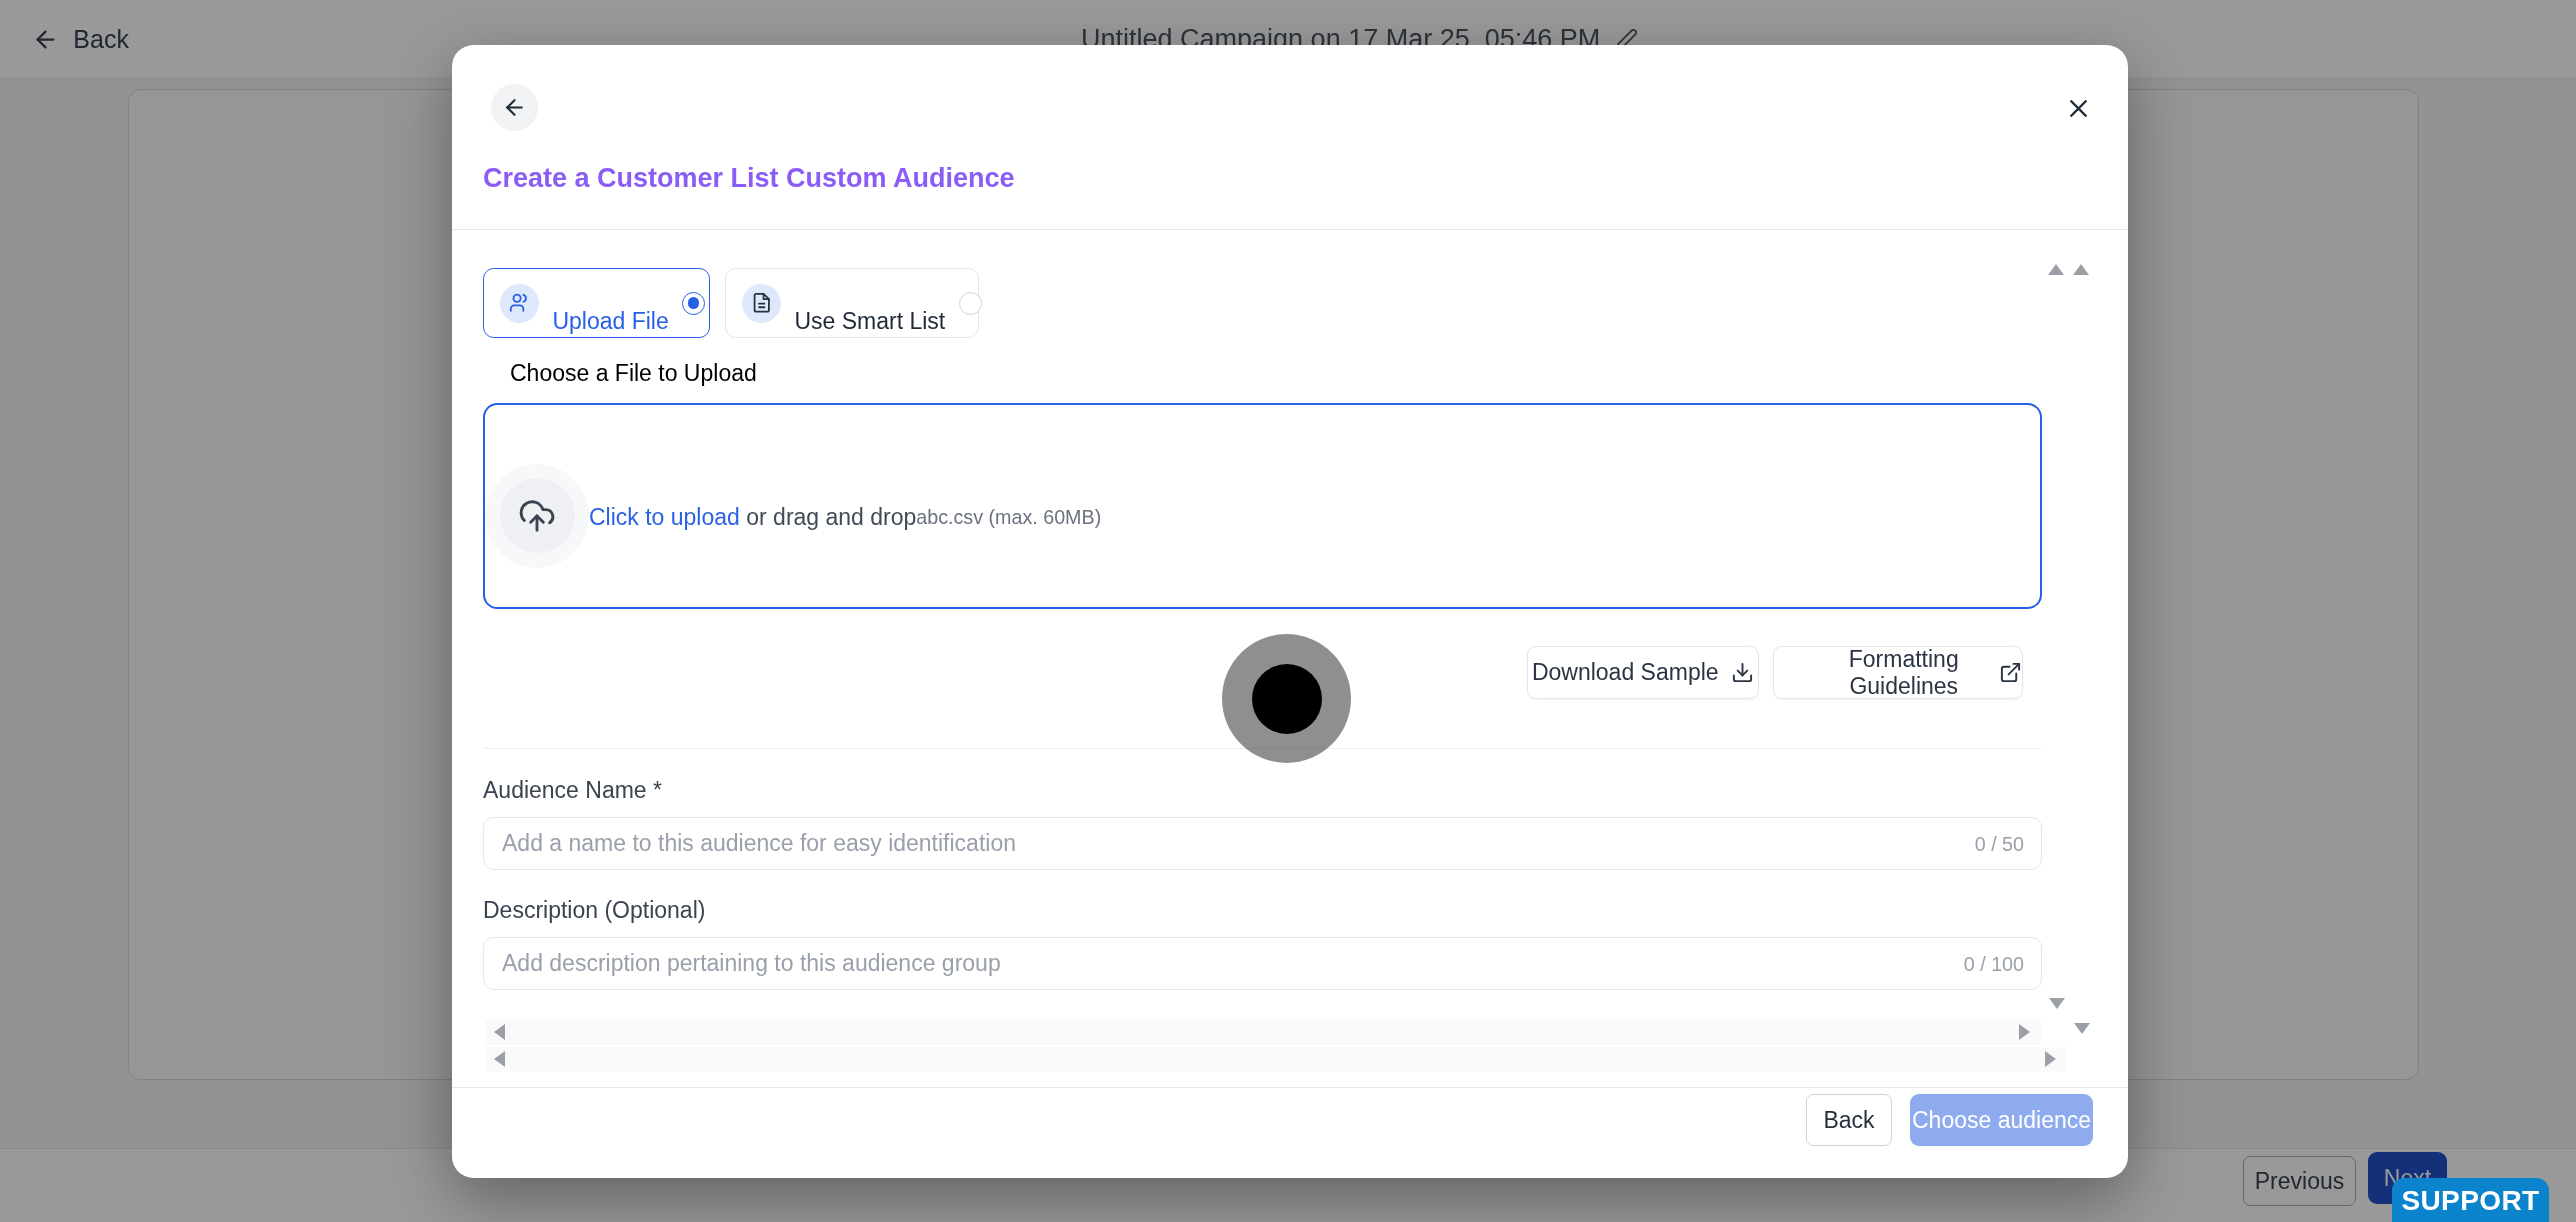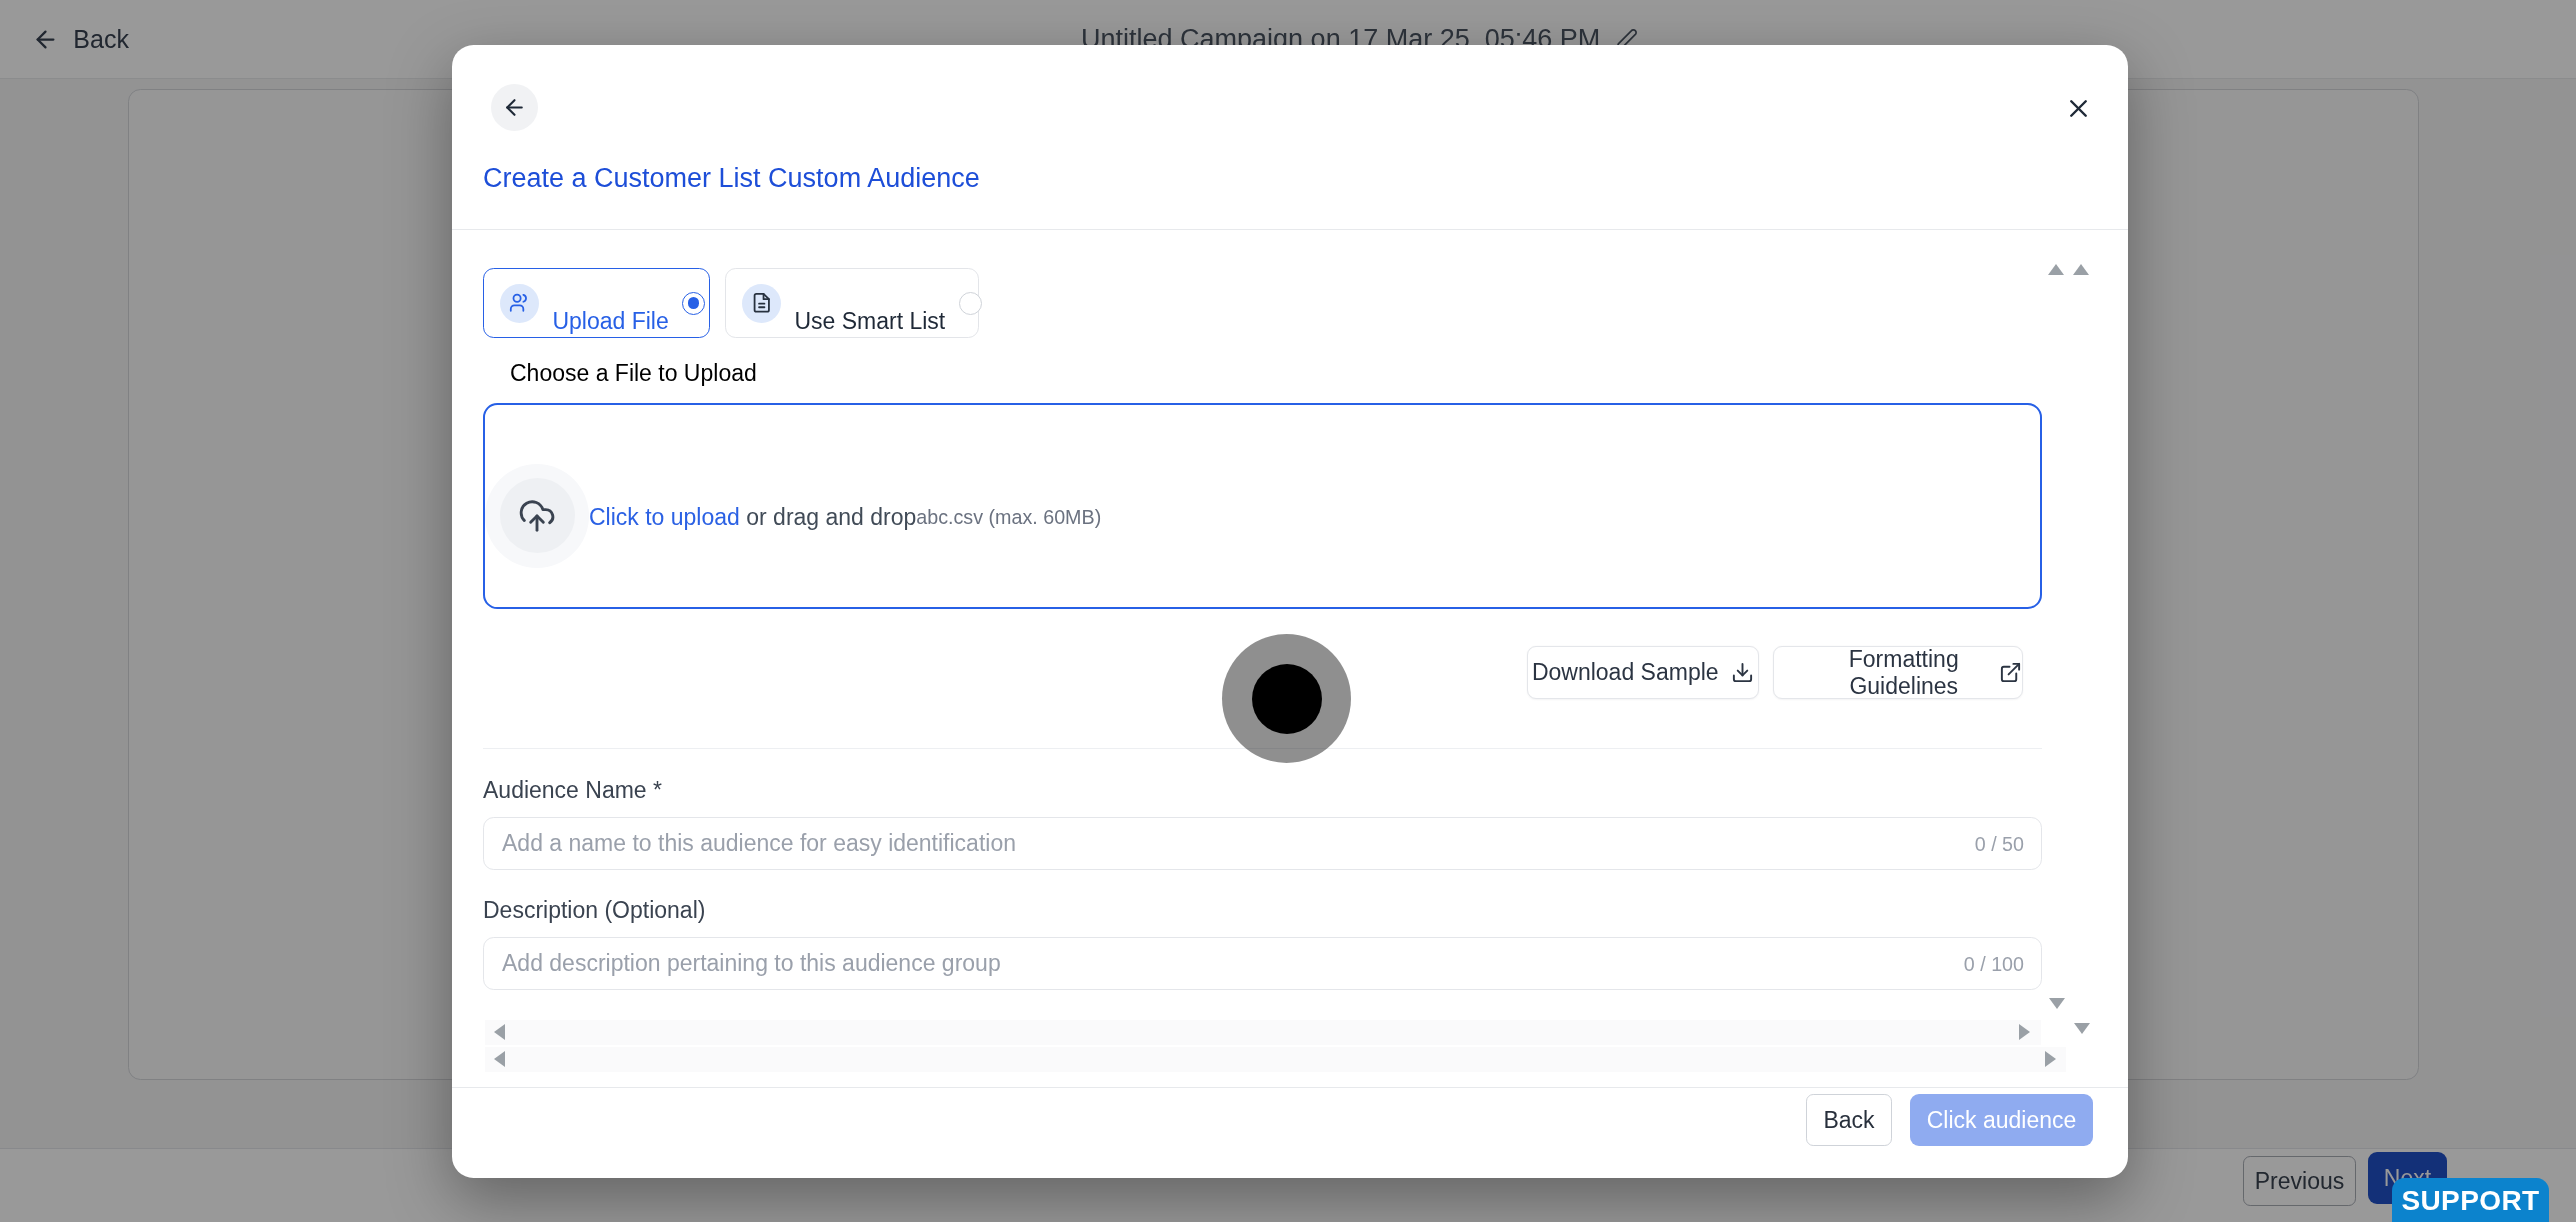--- a/index.html
+++ b/index.html
@@ -33,21 +33,21 @@
   .modal { position:absolute; left:452px; top:45px; width:1676px; height:1133px;
     background:#ffffff; border-radius:21.5px; z-index:20;
     box-shadow:0 21.5px 63px rgba(0,0,0,0.35); }
   .modal-back { position:absolute; left:39px; top:39px; width:47px; height:47px;
     border-radius:50%; background:#f1f2f4; border:none; cursor:pointer;
     display:flex; align-items:center; justify-content:center; color:#1f2937; }
   .modal-close { position:absolute; left:1606px; top:43px; width:41px; height:41px;
     background:none; border:none; cursor:pointer; color:#1f2937;
     display:flex; align-items:center; justify-content:center; }
   .modal-title { position:absolute; left:31px; top:118px; font-size:27px;
-    font-weight:400; color:#1d4ed8; }
+    font-weight:700; color:#8b5cf6; }
   .modal-divider { position:absolute; left:0; top:184px; width:100%; height:1.3px; background:#e7e9ec; }
 
   .option-card { position:absolute; top:223px; height:70px; border-radius:10.7px; background:#fff;
     display:flex; align-items:center; padding:0 16px; gap:13.4px; cursor:pointer; font-family:inherit; }
   .option-upload { left:31px; width:227px; border:1.8px solid #2760e6; }
   .option-smart { left:273px; width:254px; border:1.3px solid #e3e5e9; }
   .opt-icon { width:39px; height:39px; border-radius:50%; background:#dde8fb; flex:0 0 auto;
     display:flex; align-items:center; justify-content:center; }
   .opt-icon.blue { color:#2760e6; } .opt-icon.dark { color:#27313f; }
   .opt-label { font-size:23px; font-weight:500; white-space:nowrap;margin-top:36px; }
@@ -266,21 +266,21 @@
     <span class="tri tri-up up2"></span>
     <span class="tri tri-down down1"></span>
     <span class="tri tri-down down2"></span>
     <span class="tri tri-left left1"></span>
     <span class="tri tri-left left2"></span>
     <span class="tri tri-right right1"></span>
     <span class="tri tri-right right2"></span>
 
     <div class="modal-footer-divider"></div>
     <button class="btn-back">Back</button>
-    <button class="btn-create">Click audience</button>
+    <button class="btn-create">Choose audience</button>
   </div>
 
   <div class="cursor-ind">
     <div class="cursor-dot"></div>
   </div>
 
   <button class="support">SUPPORT</button>
 
 </div>
 

